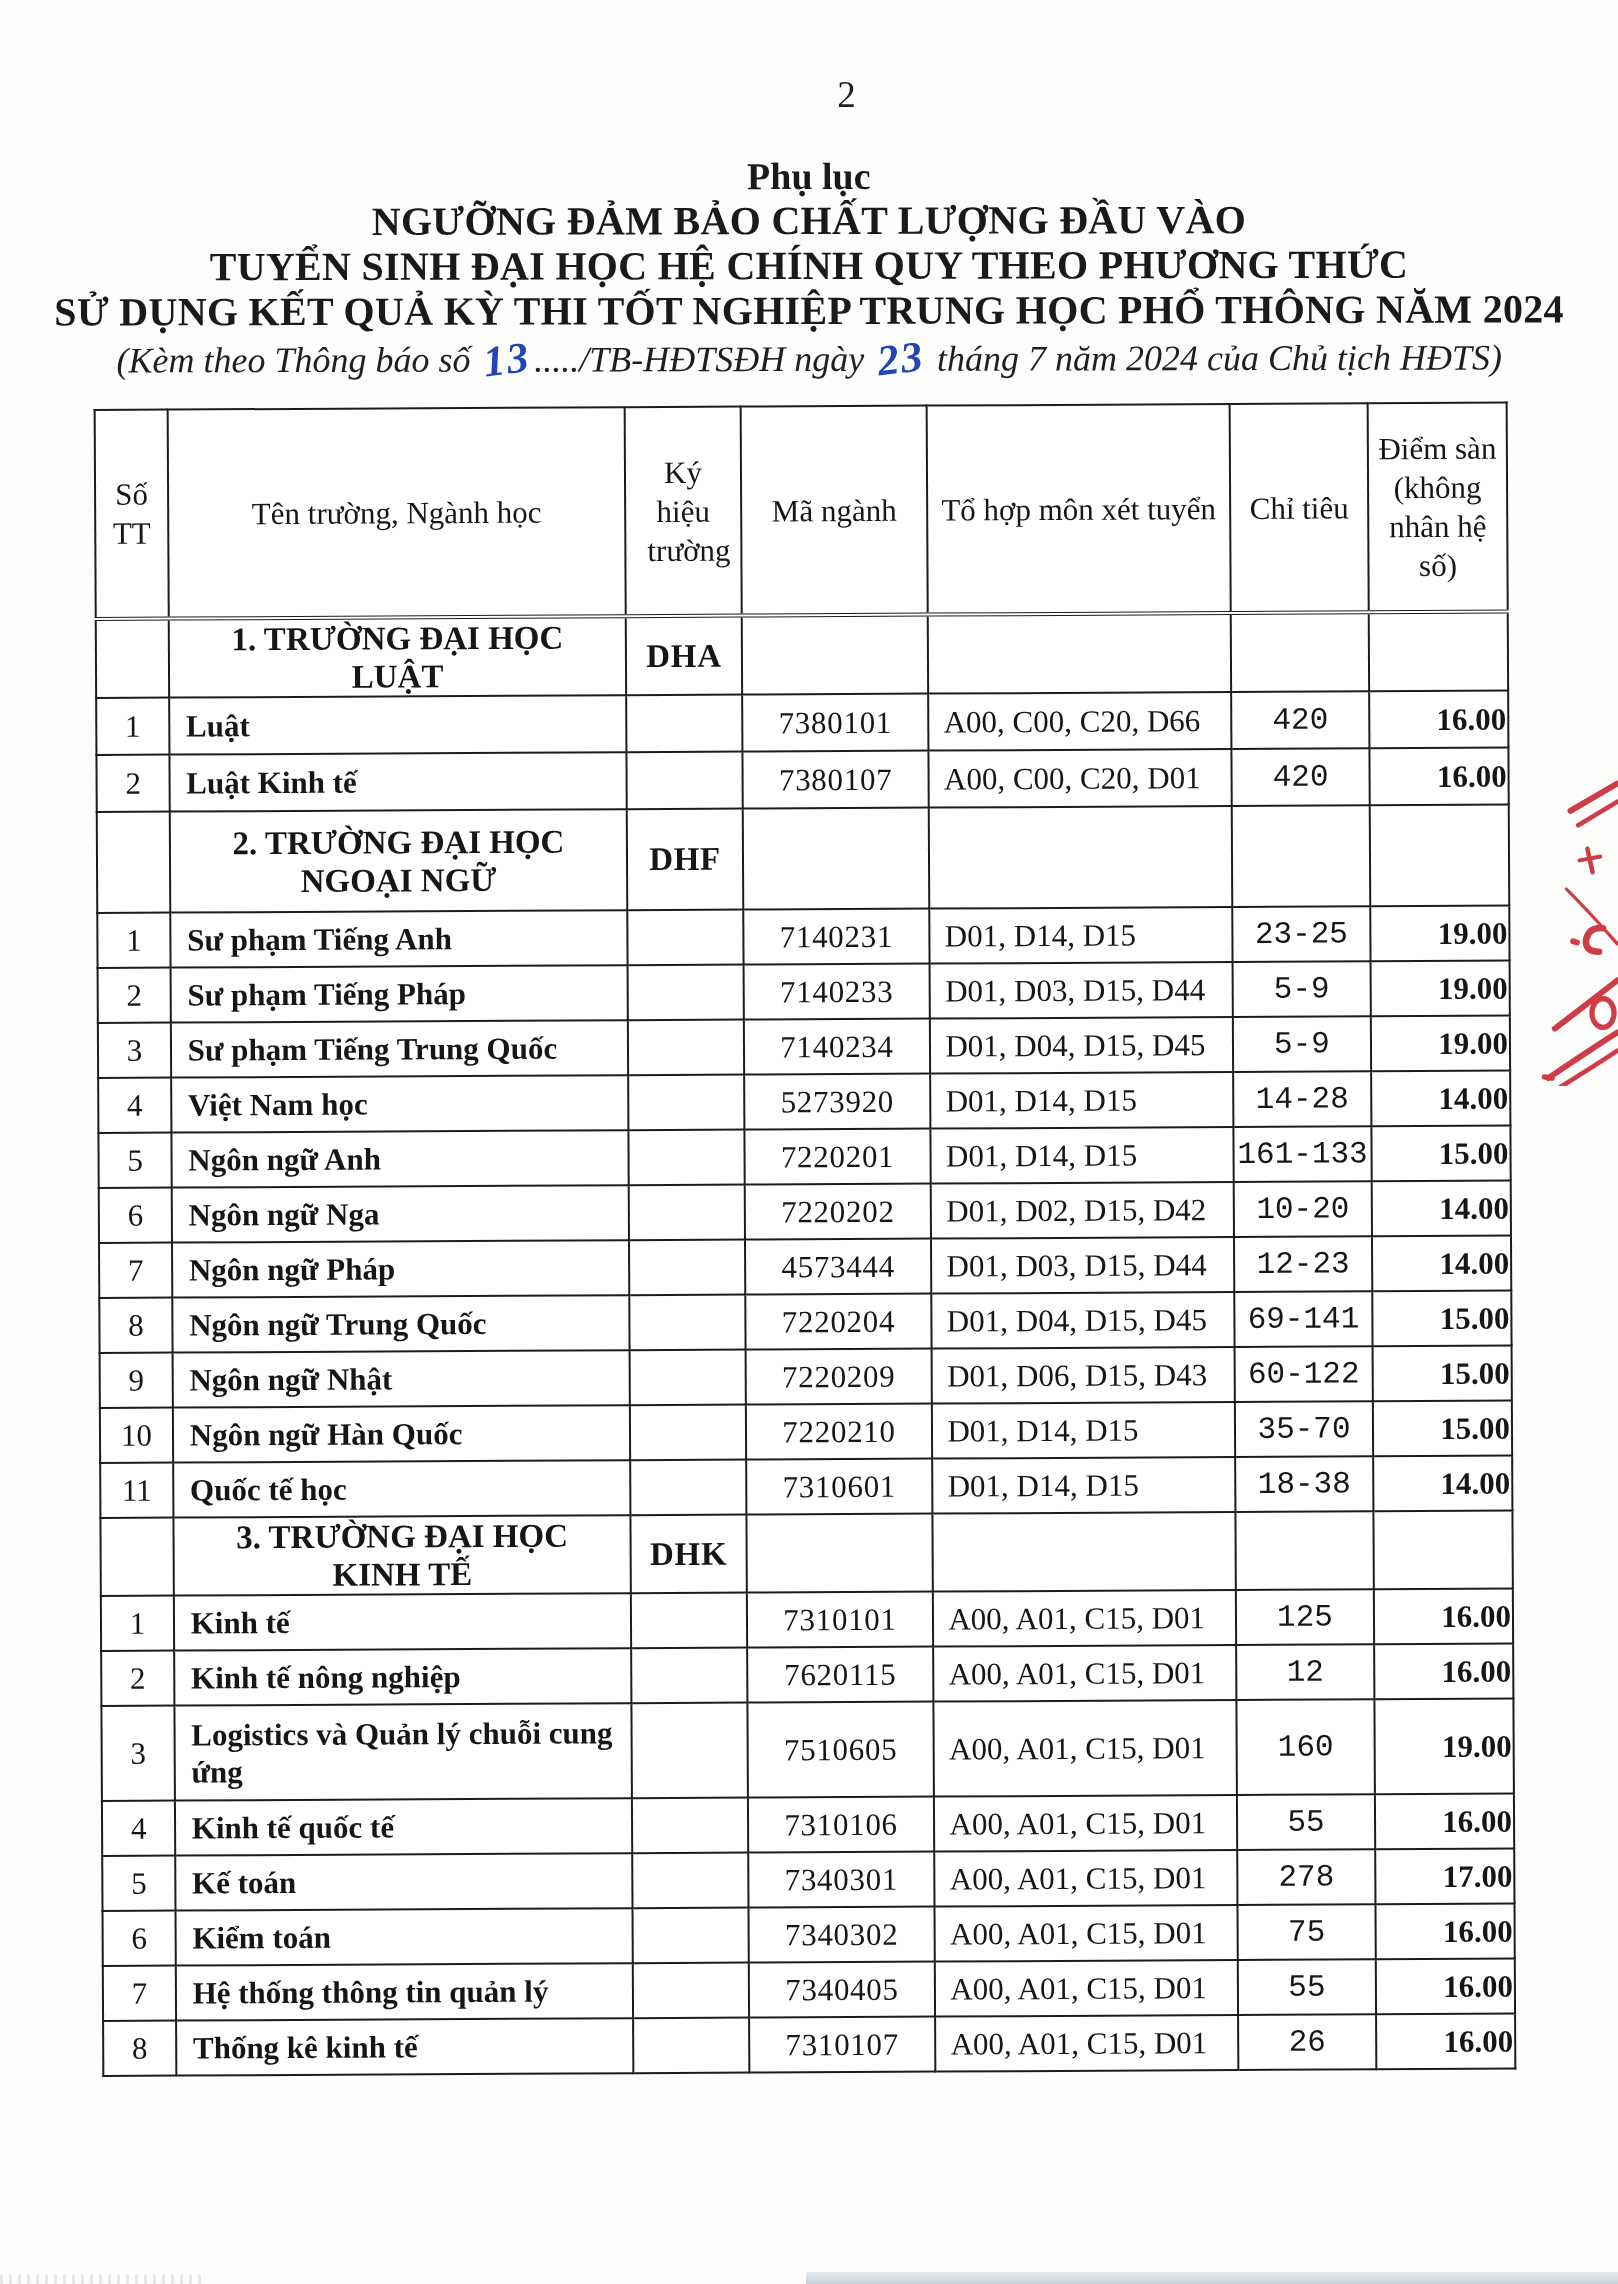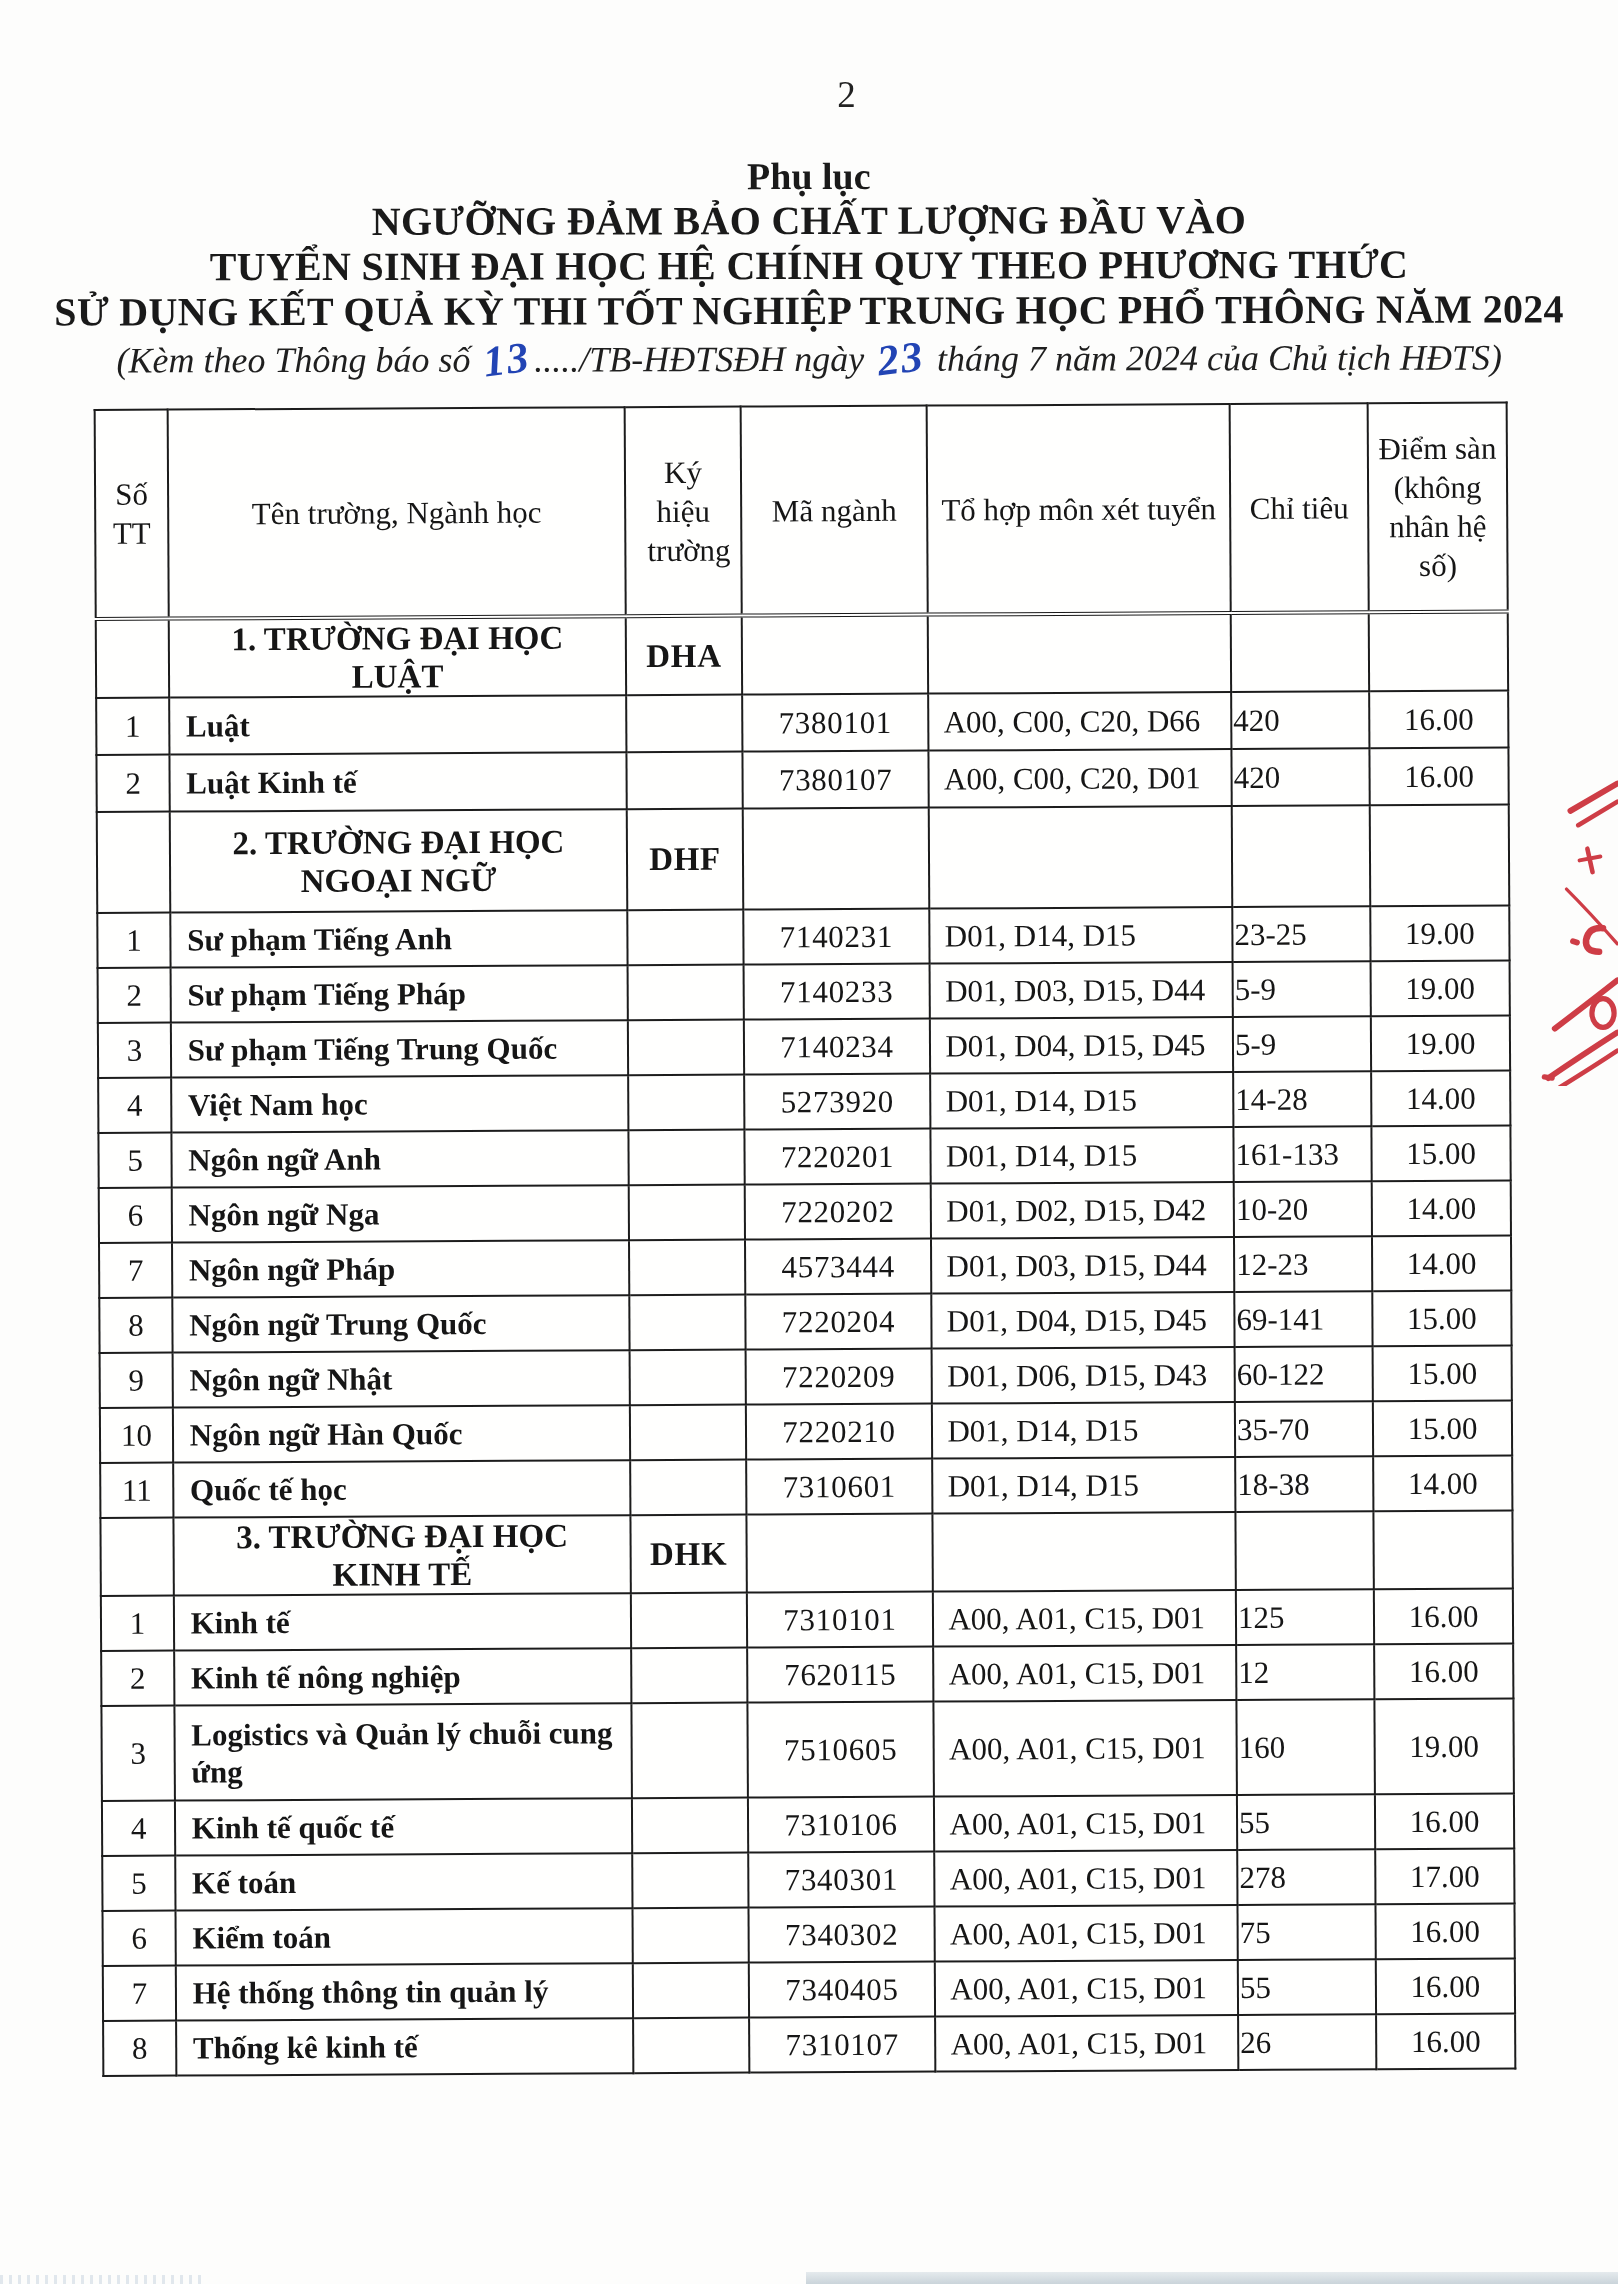--- a/index.html
+++ b/index.html
@@ -54,22 +54,22 @@
   tr.sec0{height:75px;}
   tr.sec1{height:101px;}
   tr.sec2{height:78px;}
   tr.data{height:55px;}
   tr.data-lg{height:57px;}
   tr.tall{height:95px;}
   td.stt{text-align:center;}
   td.name{font-weight:bold;text-align:left;padding:0 7.8px 0 15.7px;line-height:37px;}
   td.code{text-align:center;letter-spacing:0.7px;}
   td.tohop{text-align:left;padding-left:14.4px;font-size:31px;}
-  td.chitieu{}
-  td.diem{text-align:center;}
+  td.chitieu{text-align:center;font-family:Liberation Mono, monospace;}
+  td.diem{text-align:right;font-weight:bold;}
   .red-marks{position:absolute;right:0;top:773px;}
   .bottom-artifact{
     position:absolute;left:806px;top:2272px;width:812px;height:11.7px;
     background:linear-gradient(#dde4e8,#b9c6cf);opacity:0.75;
   }
   .bottom-noise{
     position:absolute;left:0;top:2275px;width:202px;height:9px;opacity:0.22;
     background:repeating-linear-gradient(90deg,#7d9ab8 0 2.6px,transparent 2.6px 9px);
   }
 </style>

